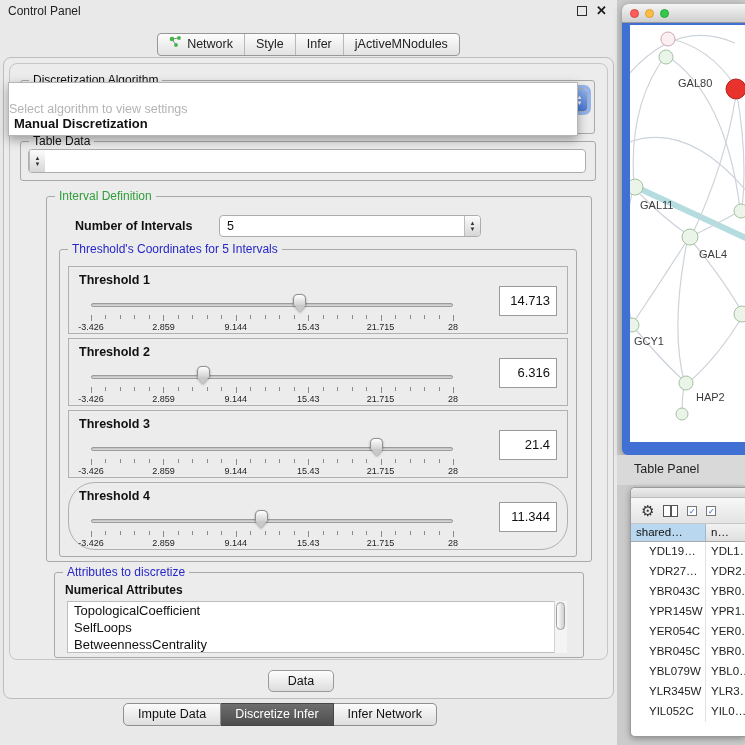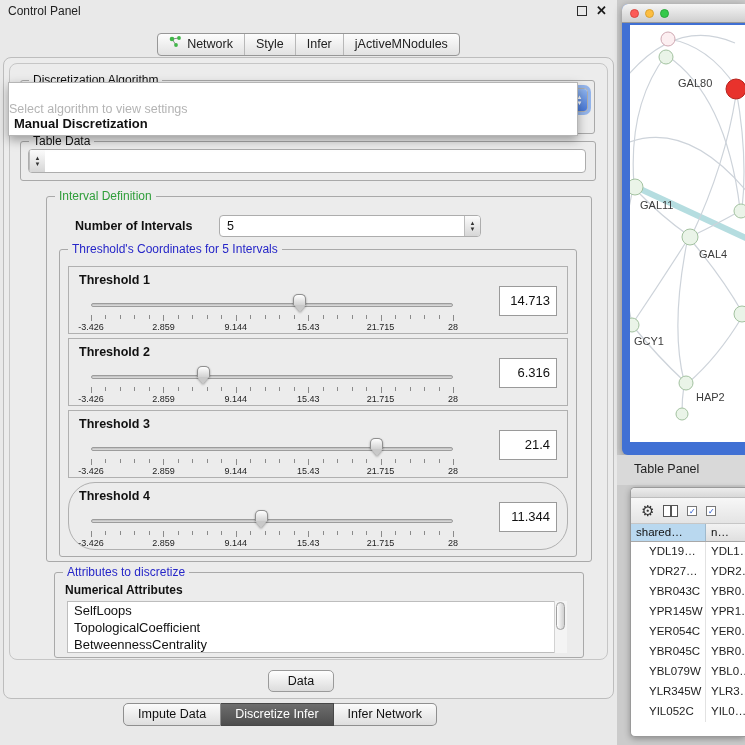--- a/index.html
+++ b/index.html
@@ -361,22 +361,22 @@
             </div>
             <div class="valuebox">11.344</div>
           </div>
         </div>
     </div>
 
     <div class="group" style="left:54px;top:572px;width:530px;height:86px">
       <span class="glabel blue">Attributes to discretize</span>
       <div class="listlabel" style="left:10px;top:10px;position:absolute">Numerical Attributes</div>
       <div class="listbox" id="attr-list" style="left:12px;top:28px;width:500px;height:52px">
+          <div class="litem">TopologicalCoefficient</div>
           <div class="litem">SelfLoops</div>
-          <div class="litem">TopologicalCoefficient</div>
           <div class="litem">BetweennessCentrality</div>
         </div>
       <div class="lscroll" style="position:absolute;left:499px;top:28px;height:52px;bottom:auto">
         <div class="lthumb"></div>
       </div>
     </div>
 
     <div class="apply">Data</div>
 
     <div class="btabs">

